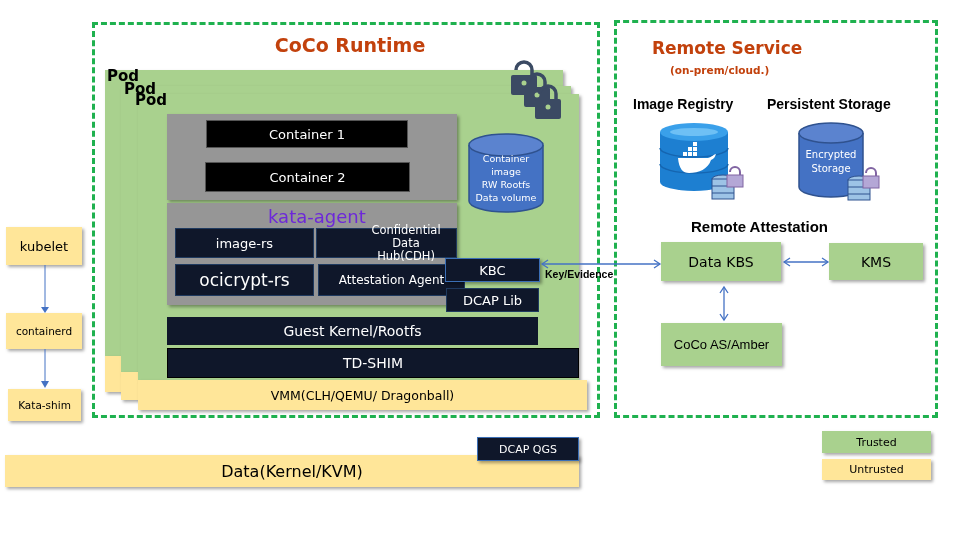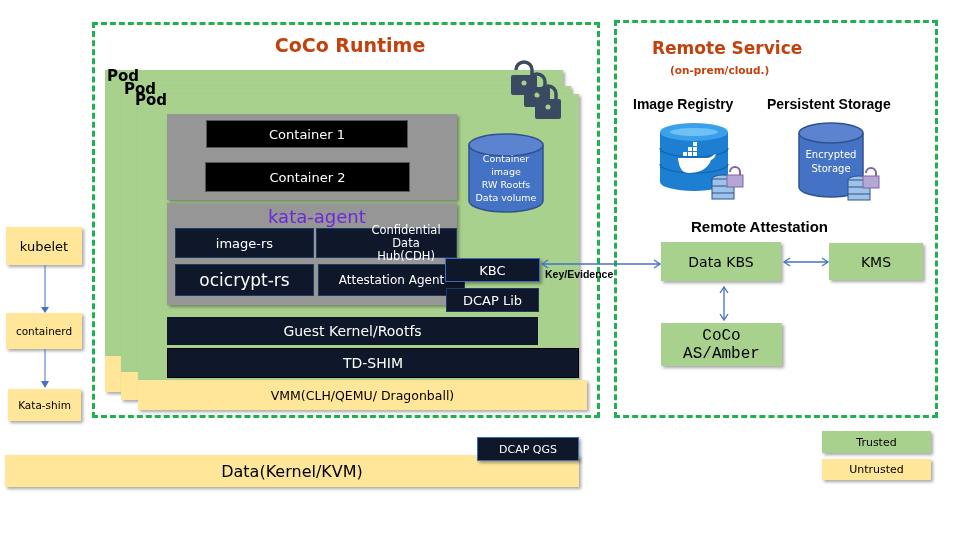--- a/index.html
+++ b/index.html
@@ -140,21 +140,21 @@
 </svg>
 <div class="abs" style="left:798px;top:148px;width:66px;text-align:center;color:#fff;font-size:10px;line-height:14px;font-family:'DejaVu Sans',sans-serif;">
   <div>Encrypted</div>
   <div>Storage</div>
 </div>
 
 <div class="abs" style="left:691px;top:218px;font-weight:bold;font-size:15px;">Remote Attestation</div>
 
 <div class="abs green shadow ctext" style="left:661px;top:242px;width:120px;height:39px;font-size:14px;font-family:'DejaVu Sans',sans-serif;">Data KBS</div>
 <div class="abs green shadow ctext" style="left:829px;top:243px;width:94px;height:37px;font-size:14px;font-family:'DejaVu Sans',sans-serif;">KMS</div>
-<div class="abs green shadow ctext" style="left:661px;top:323px;width:121px;height:43px;font-size:16px;font-family:Liberation Mono, monospace;">CoCo AS/Amber</div>
+<div class="abs green shadow ctext" style="left:661px;top:323px;width:121px;height:43px;font-size:13px;font-family:Liberation Sans, sans-serif;">CoCo AS/Amber</div>
 
 <svg class="abs" style="left:0;top:0;" width="977" height="550" viewBox="0 0 977 550">
   <g stroke="#4472c4" stroke-width="1.3" fill="none">
     <line x1="542" y1="264" x2="660" y2="264"></line>
     <polyline points="548,260 542,264 548,268"></polyline>
     <polyline points="654,260 660,264 654,268"></polyline>
     <line x1="784" y1="262" x2="828" y2="262"></line>
     <polyline points="790,258 784,262 790,266"></polyline>
     <polyline points="822,258 828,262 822,266"></polyline>
     <line x1="724" y1="287" x2="724" y2="320"></line>

